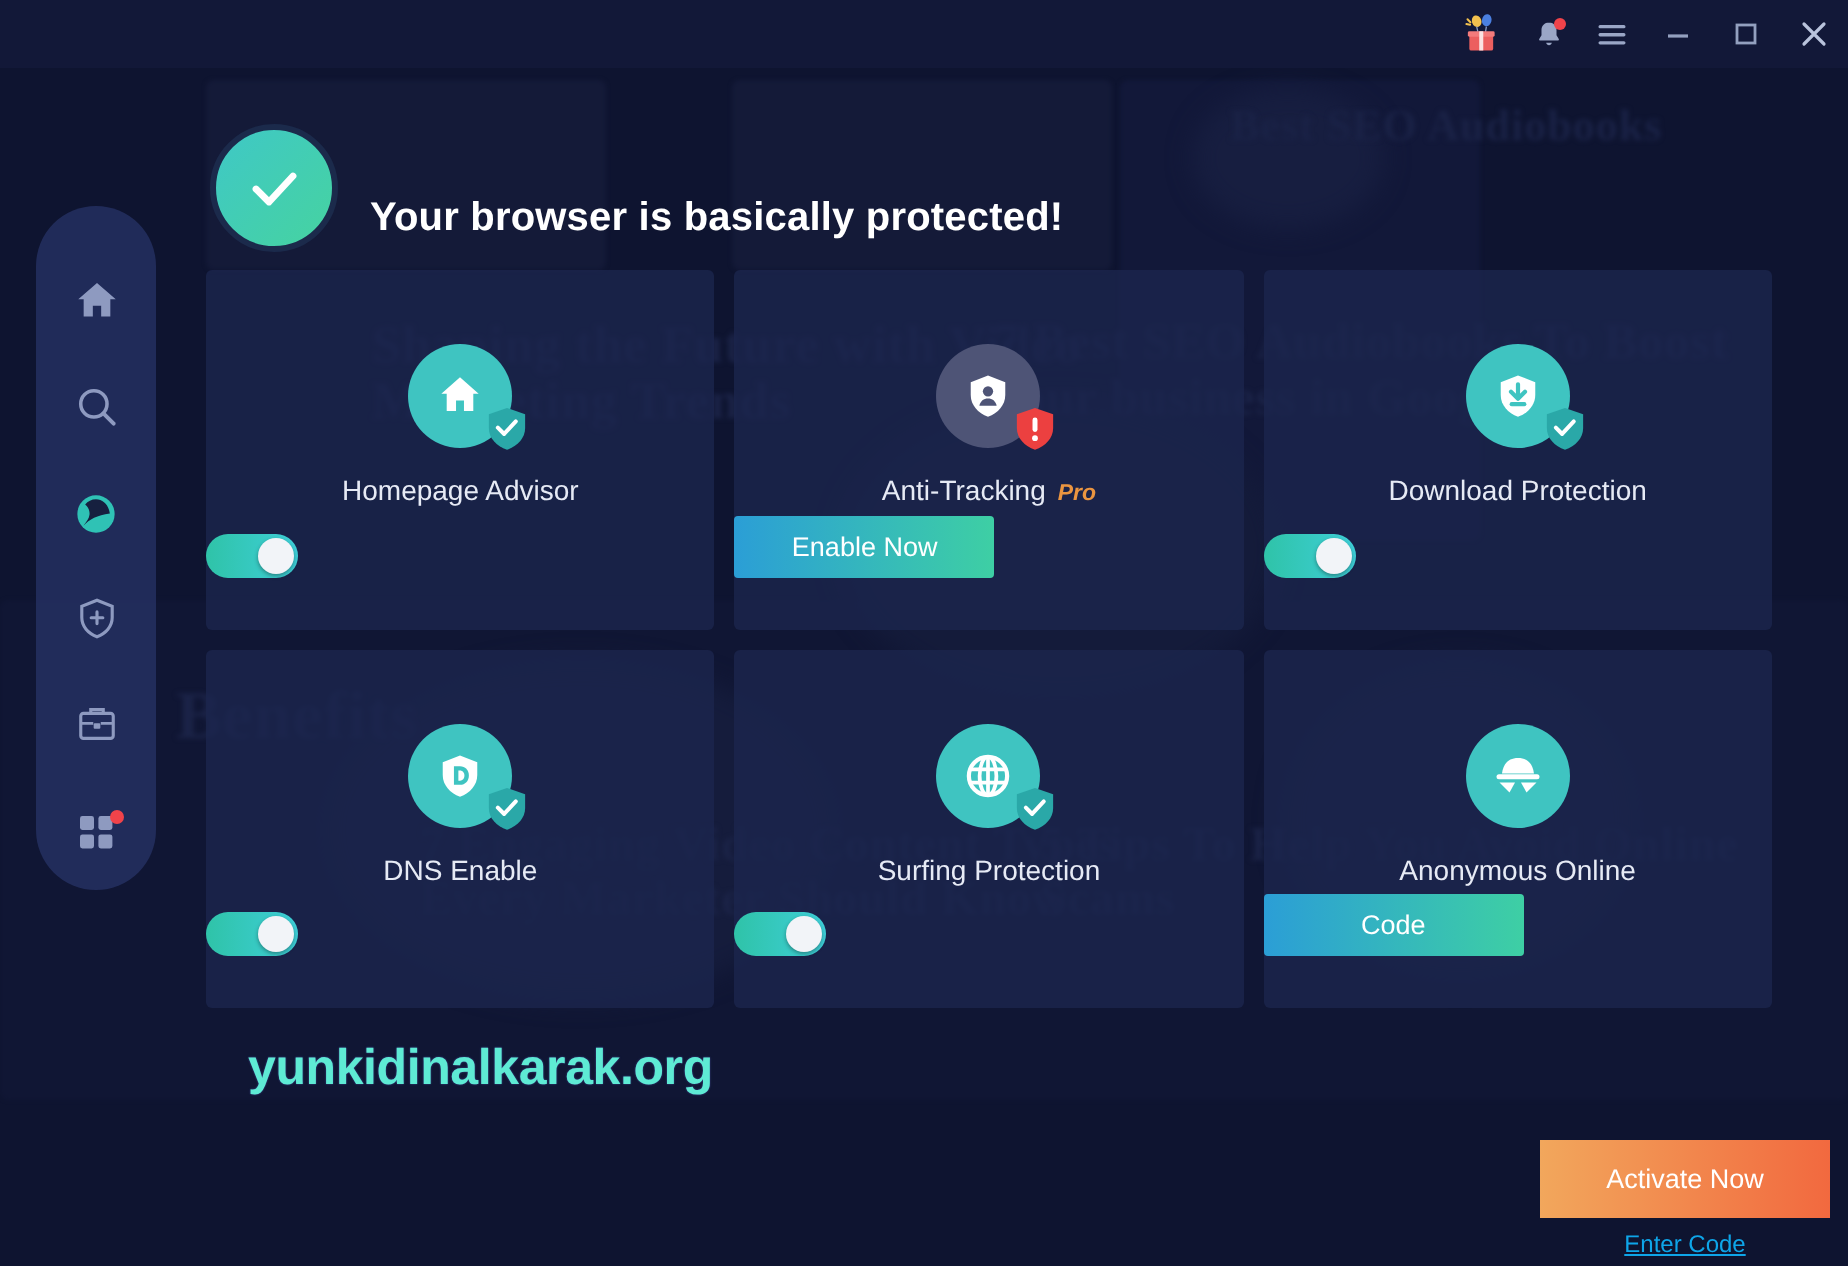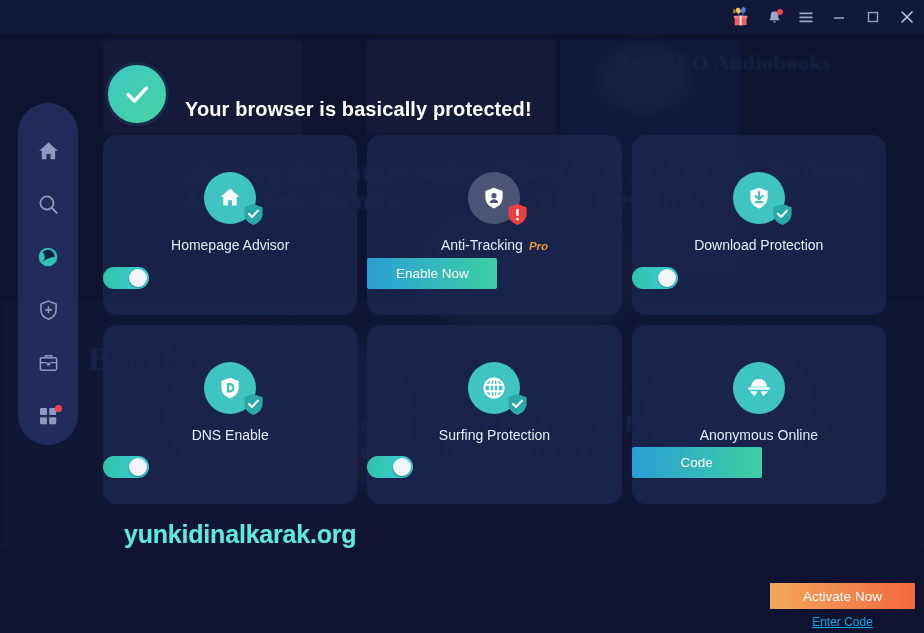--- a/index.html
+++ b/index.html
@@ -127,21 +127,21 @@
     left: 103px; top: 135px;
     width: 783px; height: 369px;
     display: grid;
     grid-template-columns: repeat(3, 1fr);
     grid-template-rows: repeat(2, 1fr);
     gap: 10px;
     z-index: 15;
   }
   .card {
     background: rgba(28,38,78,0.80);
-    border-radius: 14px;
+    border-radius: 3px;
     position: relative;
     display: flex;
     flex-direction: column;
     align-items: center;
   }
   .card-icon-wrap {
     position: relative;
     margin-top: 37px;
     width: 52px; height: 52px;
   }
@@ -220,21 +220,21 @@
 
   
   .activate-wrap {
     position: absolute;
     right: 9px; bottom: 4px;
     width: 145px;
     display: flex; flex-direction: column; align-items: center;
     z-index: 30;
   }
   .activate-btn {
-    width: 145px; height: 26px;
+    width: 145px; height: 39px;
     border: none;
     background: linear-gradient(90deg, #f2a75c 0%, #f2693f 100%);
     color: #ffffff;
     font-size: 13.5px;
     font-family: "Liberation Sans", sans-serif;
     cursor: pointer;
   }
   .enter-code {
     margin-top: 6px;
     color: #0ea5e9;

